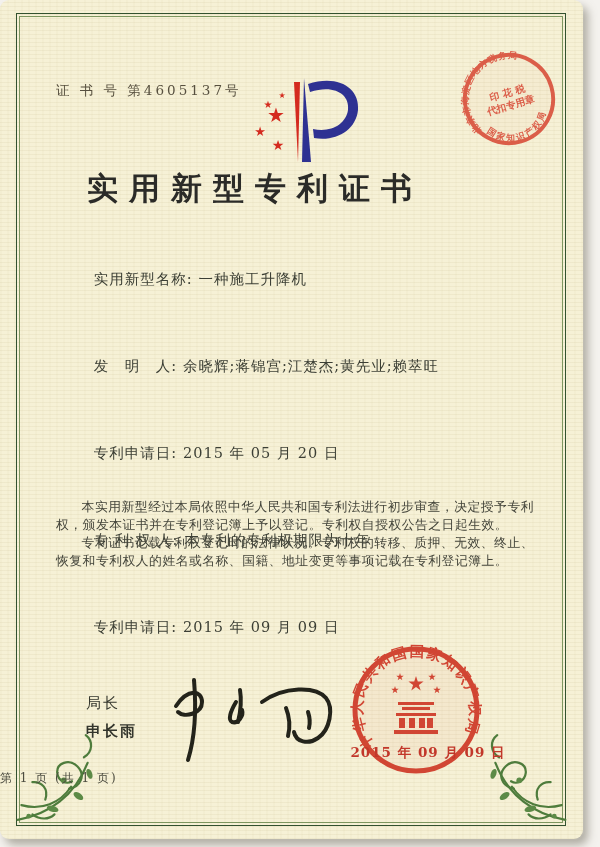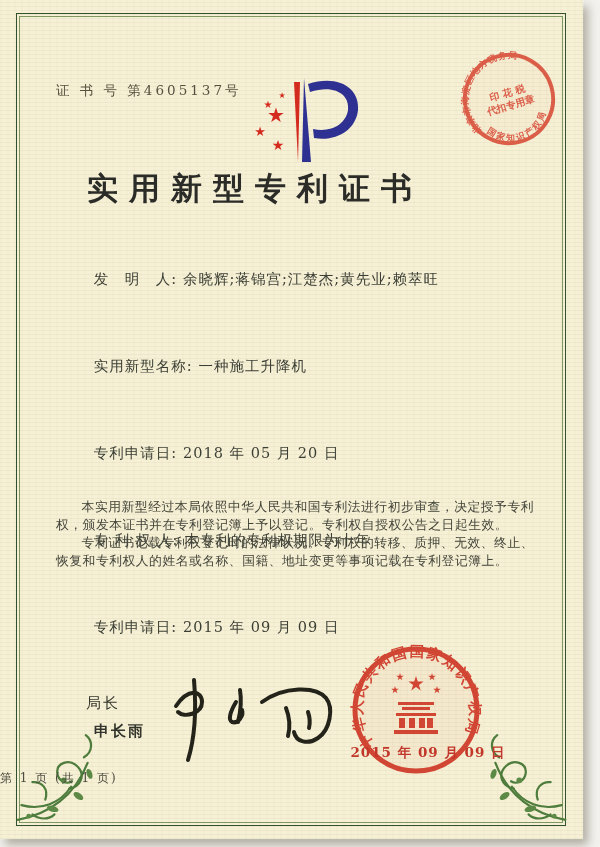--- a/index.html
+++ b/index.html
@@ -9,20 +9,21 @@
     font-family:"DejaVu Serif","Liberation Serif",serif;
     position:relative;overflow:hidden;
   }
   .paper{
     position:absolute;left:0;top:0;width:583px;height:839px;
     background:
       repeating-linear-gradient(0deg, rgba(175,160,105,.10) 0 1px, rgba(0,0,0,0) 1px 4px),
       repeating-linear-gradient(90deg, rgba(190,175,120,.05) 0 2px, rgba(0,0,0,0) 2px 7px),
       #f6f1d6;
     box-shadow:5px 6px 9px rgba(110,105,90,.5), 1px 1px 0 #fbfaf5;
+    border-radius:9px;
   }
   .frame{
     position:absolute;left:16px;top:13px;right:17px;bottom:13px;
     border:1.6px solid #33512f;
   }
   .frame .inner-line{
     position:absolute;left:2px;top:2px;right:2px;bottom:2px;
     border:1px solid #7e965f;
   }
   .cert-no{
@@ -42,21 +43,21 @@
   }
   .field-row .lbl{margin-right:6px;}
   .paras{
     position:absolute;left:56px;top:498px;width:478px;
     font-size:12.8px;line-height:18px;color:#44453b;
     text-align:justify;
   }
   .paras p{margin:0;text-indent:2em;letter-spacing:.5px;}
   .sig-block{position:absolute;left:86px;top:694px;font-size:15px;color:#33352c;}
   .sig-block .sig-title{margin-bottom:9px;letter-spacing:2px;}
-  .sig-block .sig-name{font-weight:bold;letter-spacing:2px;margin-left:8px;}
+  .sig-block .sig-name{font-weight:bold;letter-spacing:2px;}
   .signature-svg{position:absolute;left:158px;top:668px;width:185px;height:100px;}
   .main-seal{position:absolute;left:350px;top:644px;width:132px;height:132px;opacity:.93;}
   .seal-date{
     position:absolute;left:348px;top:744px;width:160px;
     text-align:center;font-size:13.5px;font-weight:bold;
     color:#c2372a;letter-spacing:1px;white-space:pre;
   }
   .tax-seal{position:absolute;left:460px;top:50px;width:98px;height:98px;transform:rotate(-16deg);opacity:.88;}
   .footer{
     position:absolute;left:0;top:770px;width:583px;text-align:left;
@@ -125,27 +126,27 @@
       <text x="30" y="36" font-size="10" text-anchor="middle">★</text>
       <text x="44" y="26" font-size="8" text-anchor="middle">★</text>
       <text x="40" y="78" font-size="14" text-anchor="middle">★</text>
     </g>
   </svg>
 
   <div class="title">实用新型专利证书</div>
 
   <div class="fields">
     <div class="field-row">
+      <span class="lbl">实用新型名称:</span><span>一种施工升降机</span>
+    </div>
+    <div class="field-row">
       <span class="lbl">发　明　人:</span><span>余晓辉;蒋锦宫;江楚杰;黄先业;赖萃旺</span>
     </div>
     <div class="field-row">
-      <span class="lbl">实用新型名称:</span><span>一种施工升降机</span>
-    </div>
-    <div class="field-row">
-      <span class="lbl">专利申请日:</span><span>2018 年 05 月 20 日</span>
+      <span class="lbl">专利申请日:</span><span>2015 年 05 月 20 日</span>
     </div>
     <div class="field-row">
       <span class="lbl">专 利 权 人:</span><span>本专利的专利权期限为十年</span>
     </div>
     <div class="field-row">
       <span class="lbl">专利申请日:</span><span>2015 年 09 月 09 日</span>
     </div>
   </div>
 
   <div class="paras">

